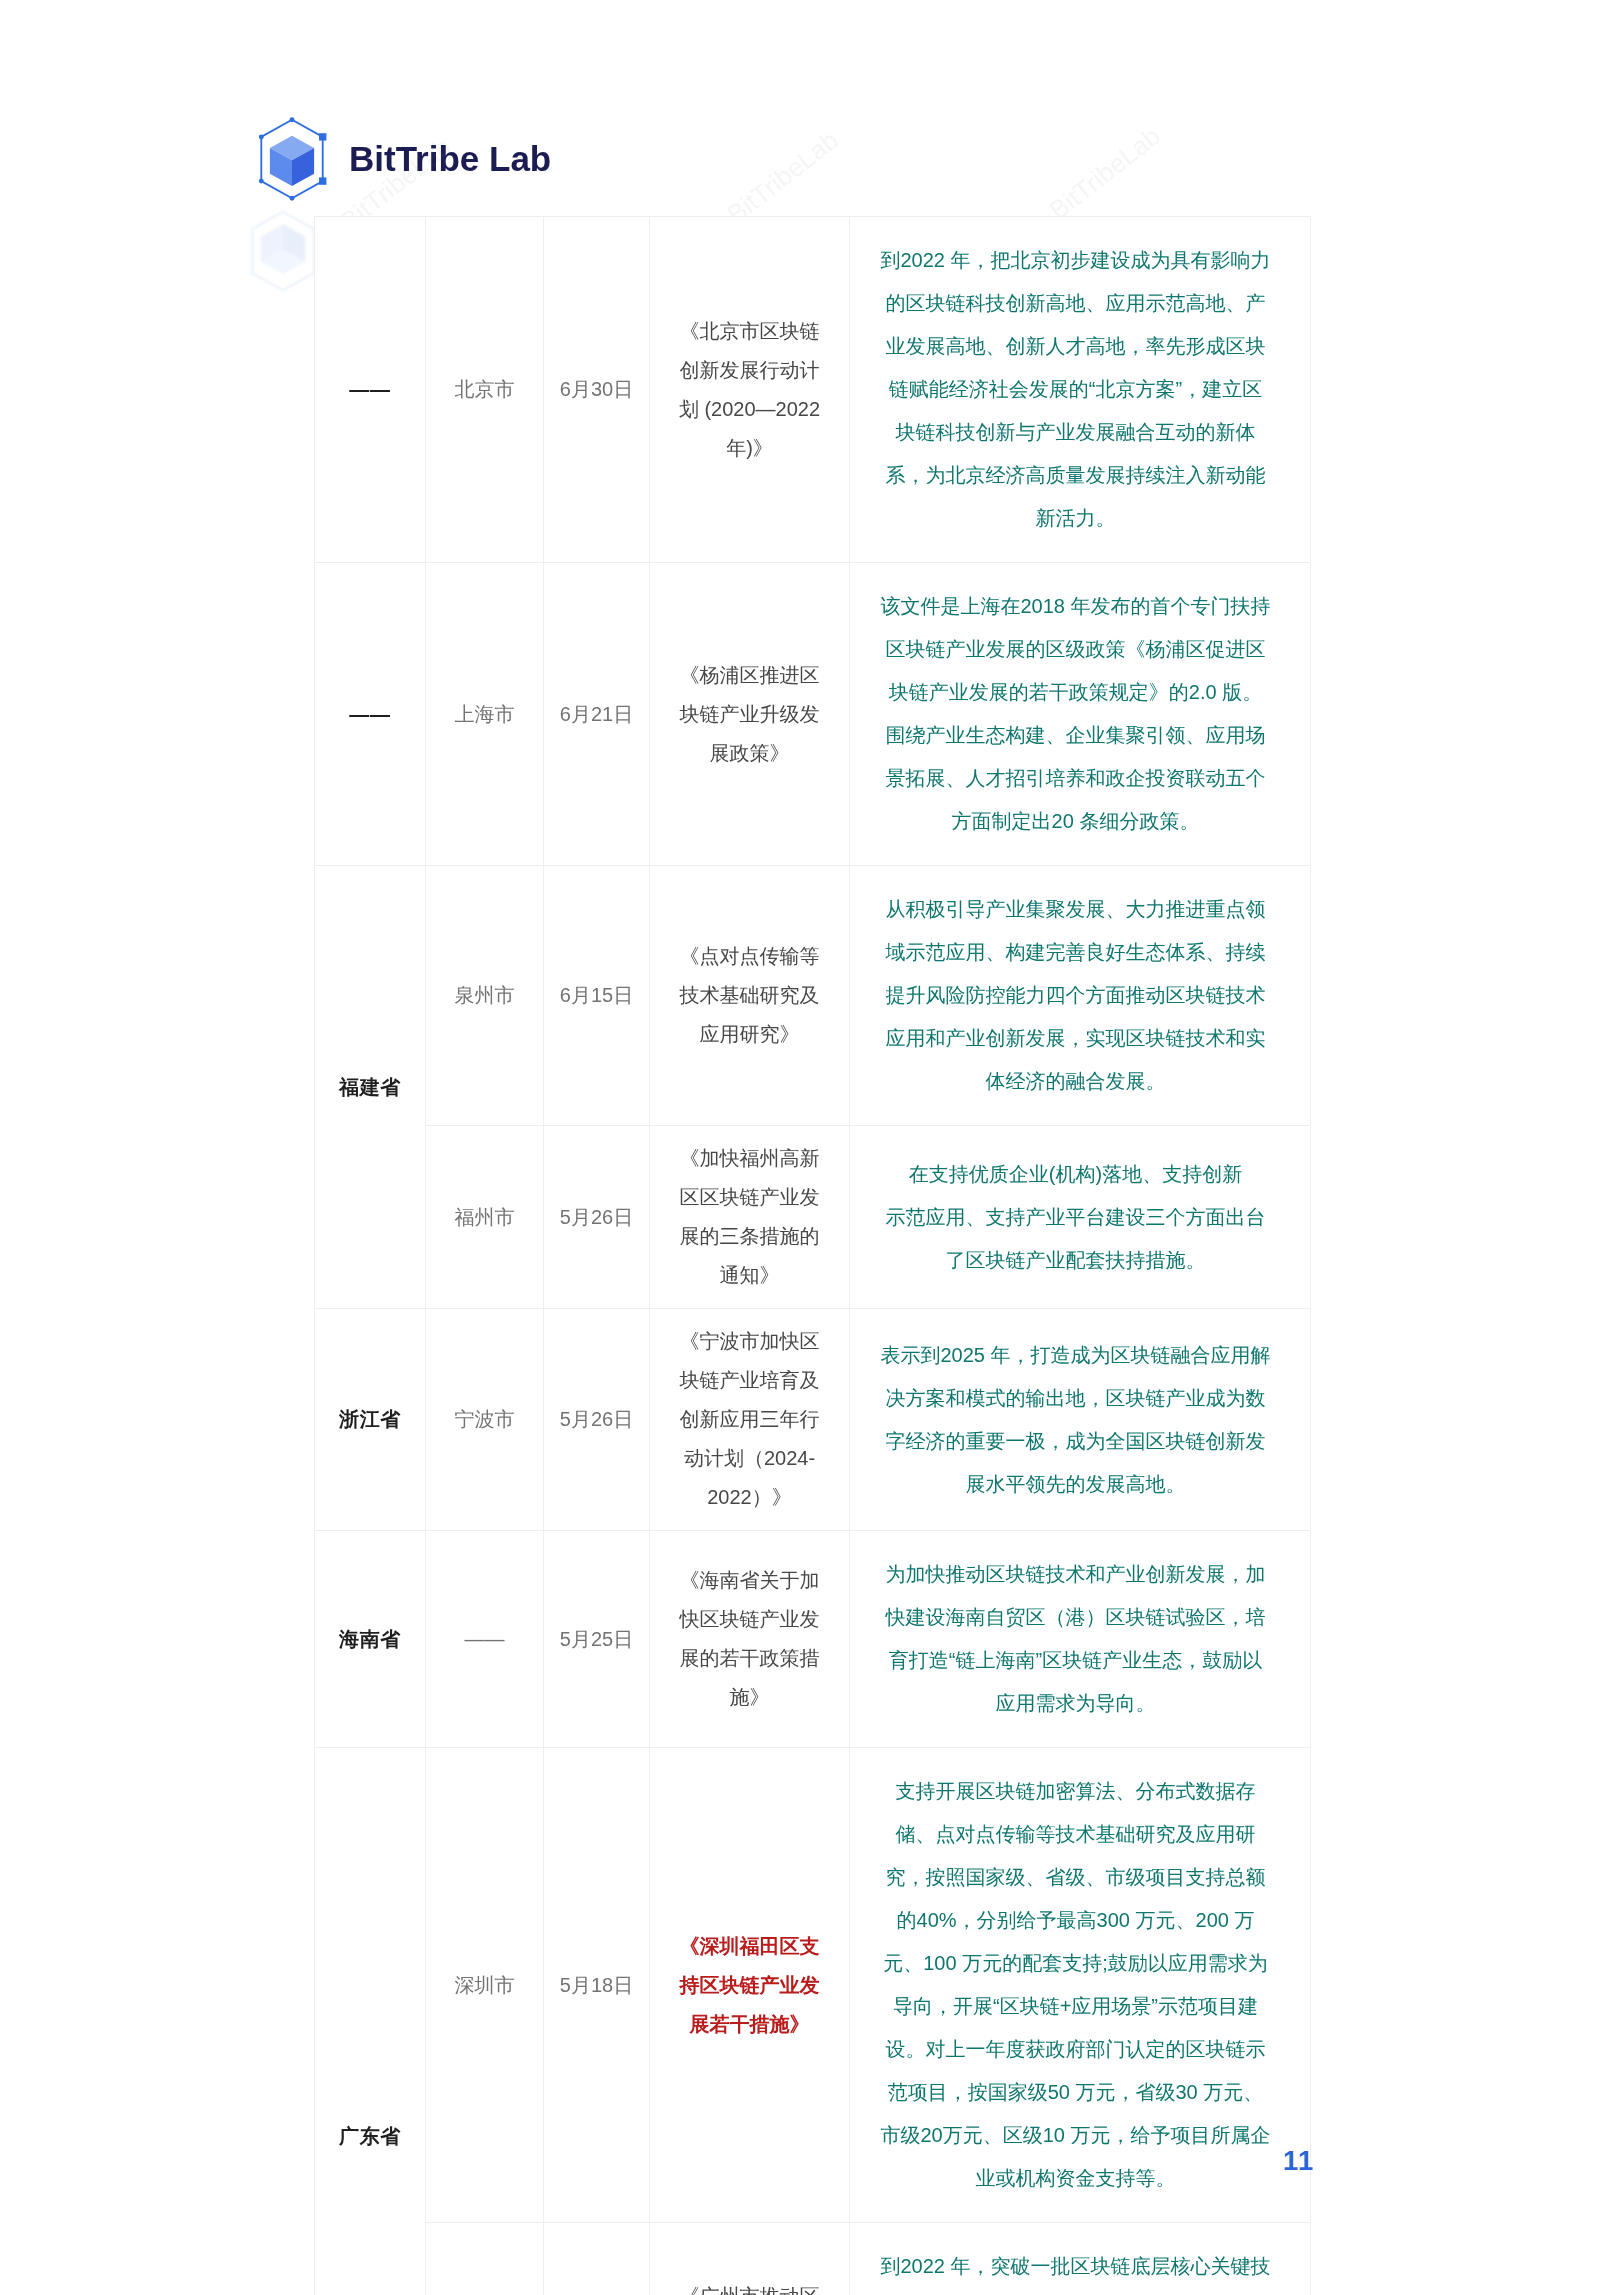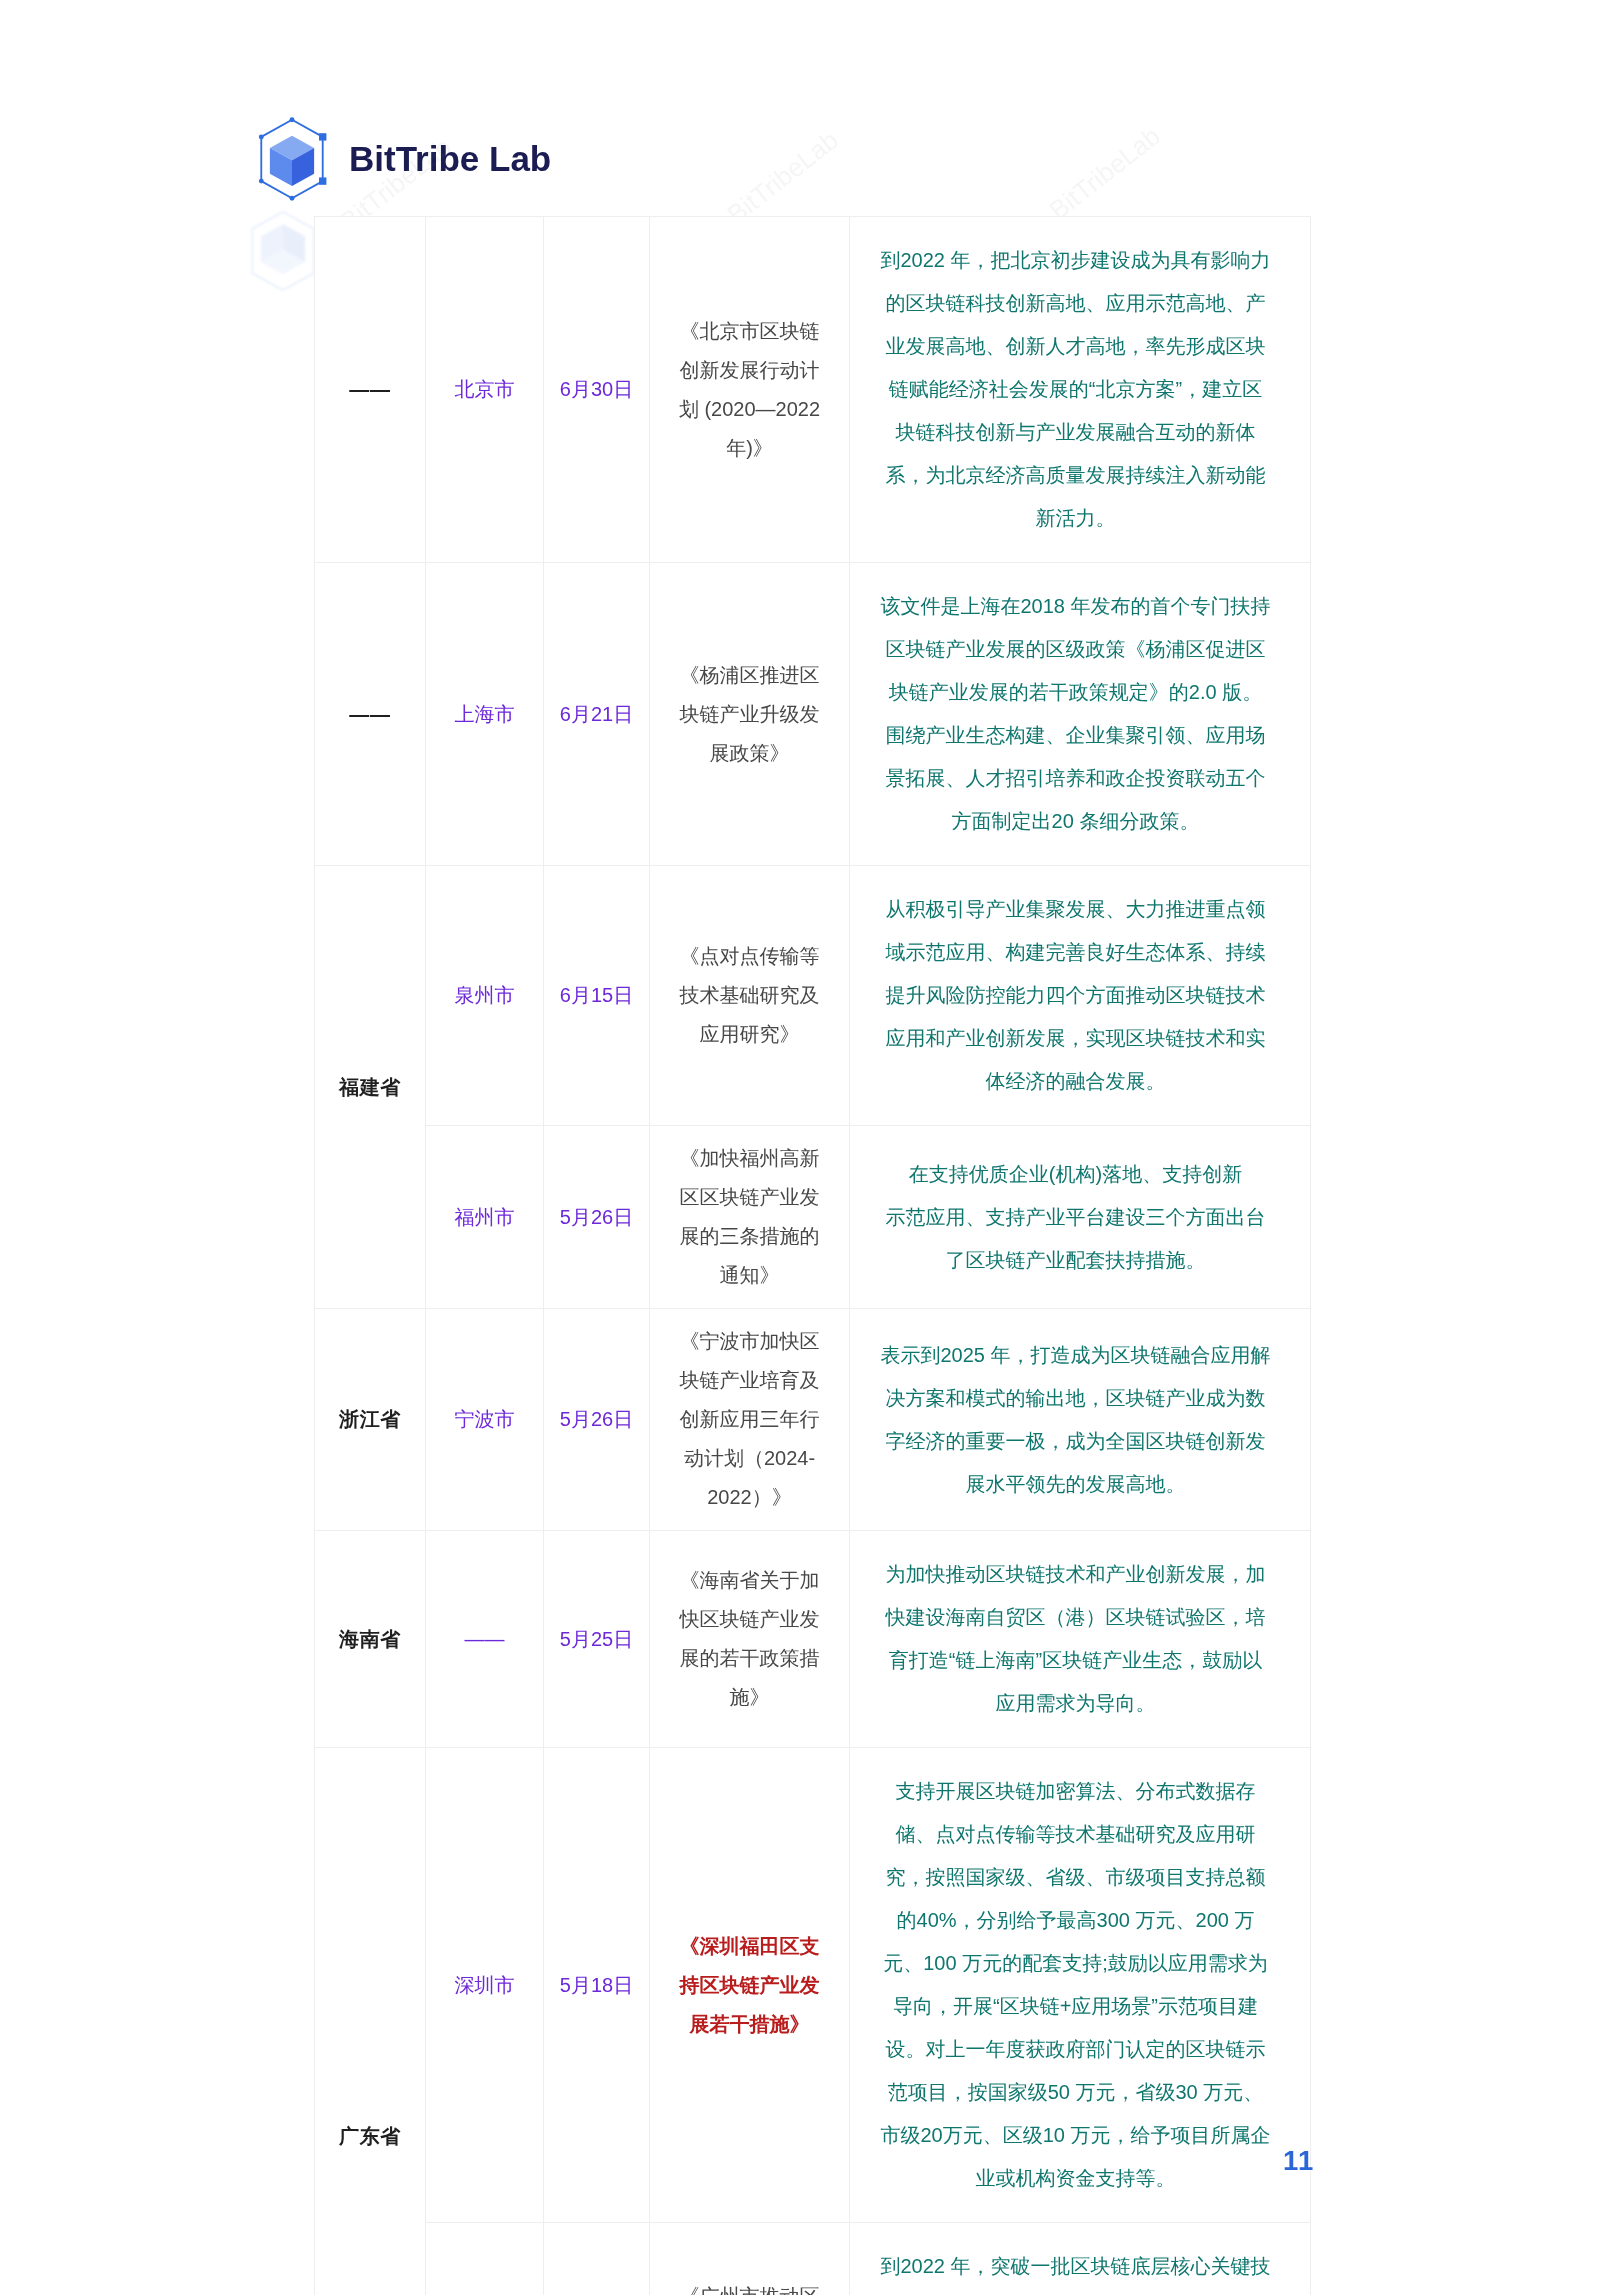--- a/index.html
+++ b/index.html
@@ -39,21 +39,21 @@
     position:absolute;left:314px;top:216px;
     width:997px;border-collapse:collapse;table-layout:fixed;
     font-size:20px;
   }
   table.policy td{
     border:1.3px solid #eeeeee;
     vertical-align:middle;text-align:center;
     background:#ffffff;
   }
   td.c-prov{font-weight:700;color:#1f1f1f;letter-spacing:0.7px;}
-  td.c-city,td.c-date{color:#6d28d9;}
+  td.c-city,td.c-date{color:#737373;}
   td.c-title{
     color:#474747;padding:13px 23.6px;line-height:1.95;margin-top:16px;
   }
   td.c-title.bold-title{font-weight:700;color:#b91c1c;}
   td.c-desc{
     text-align:left;color:#0f766e;
     padding:22px 38px 22px 29px;line-height:2.15;
     white-space:pre-line;
     margin-top:40px;
   }

